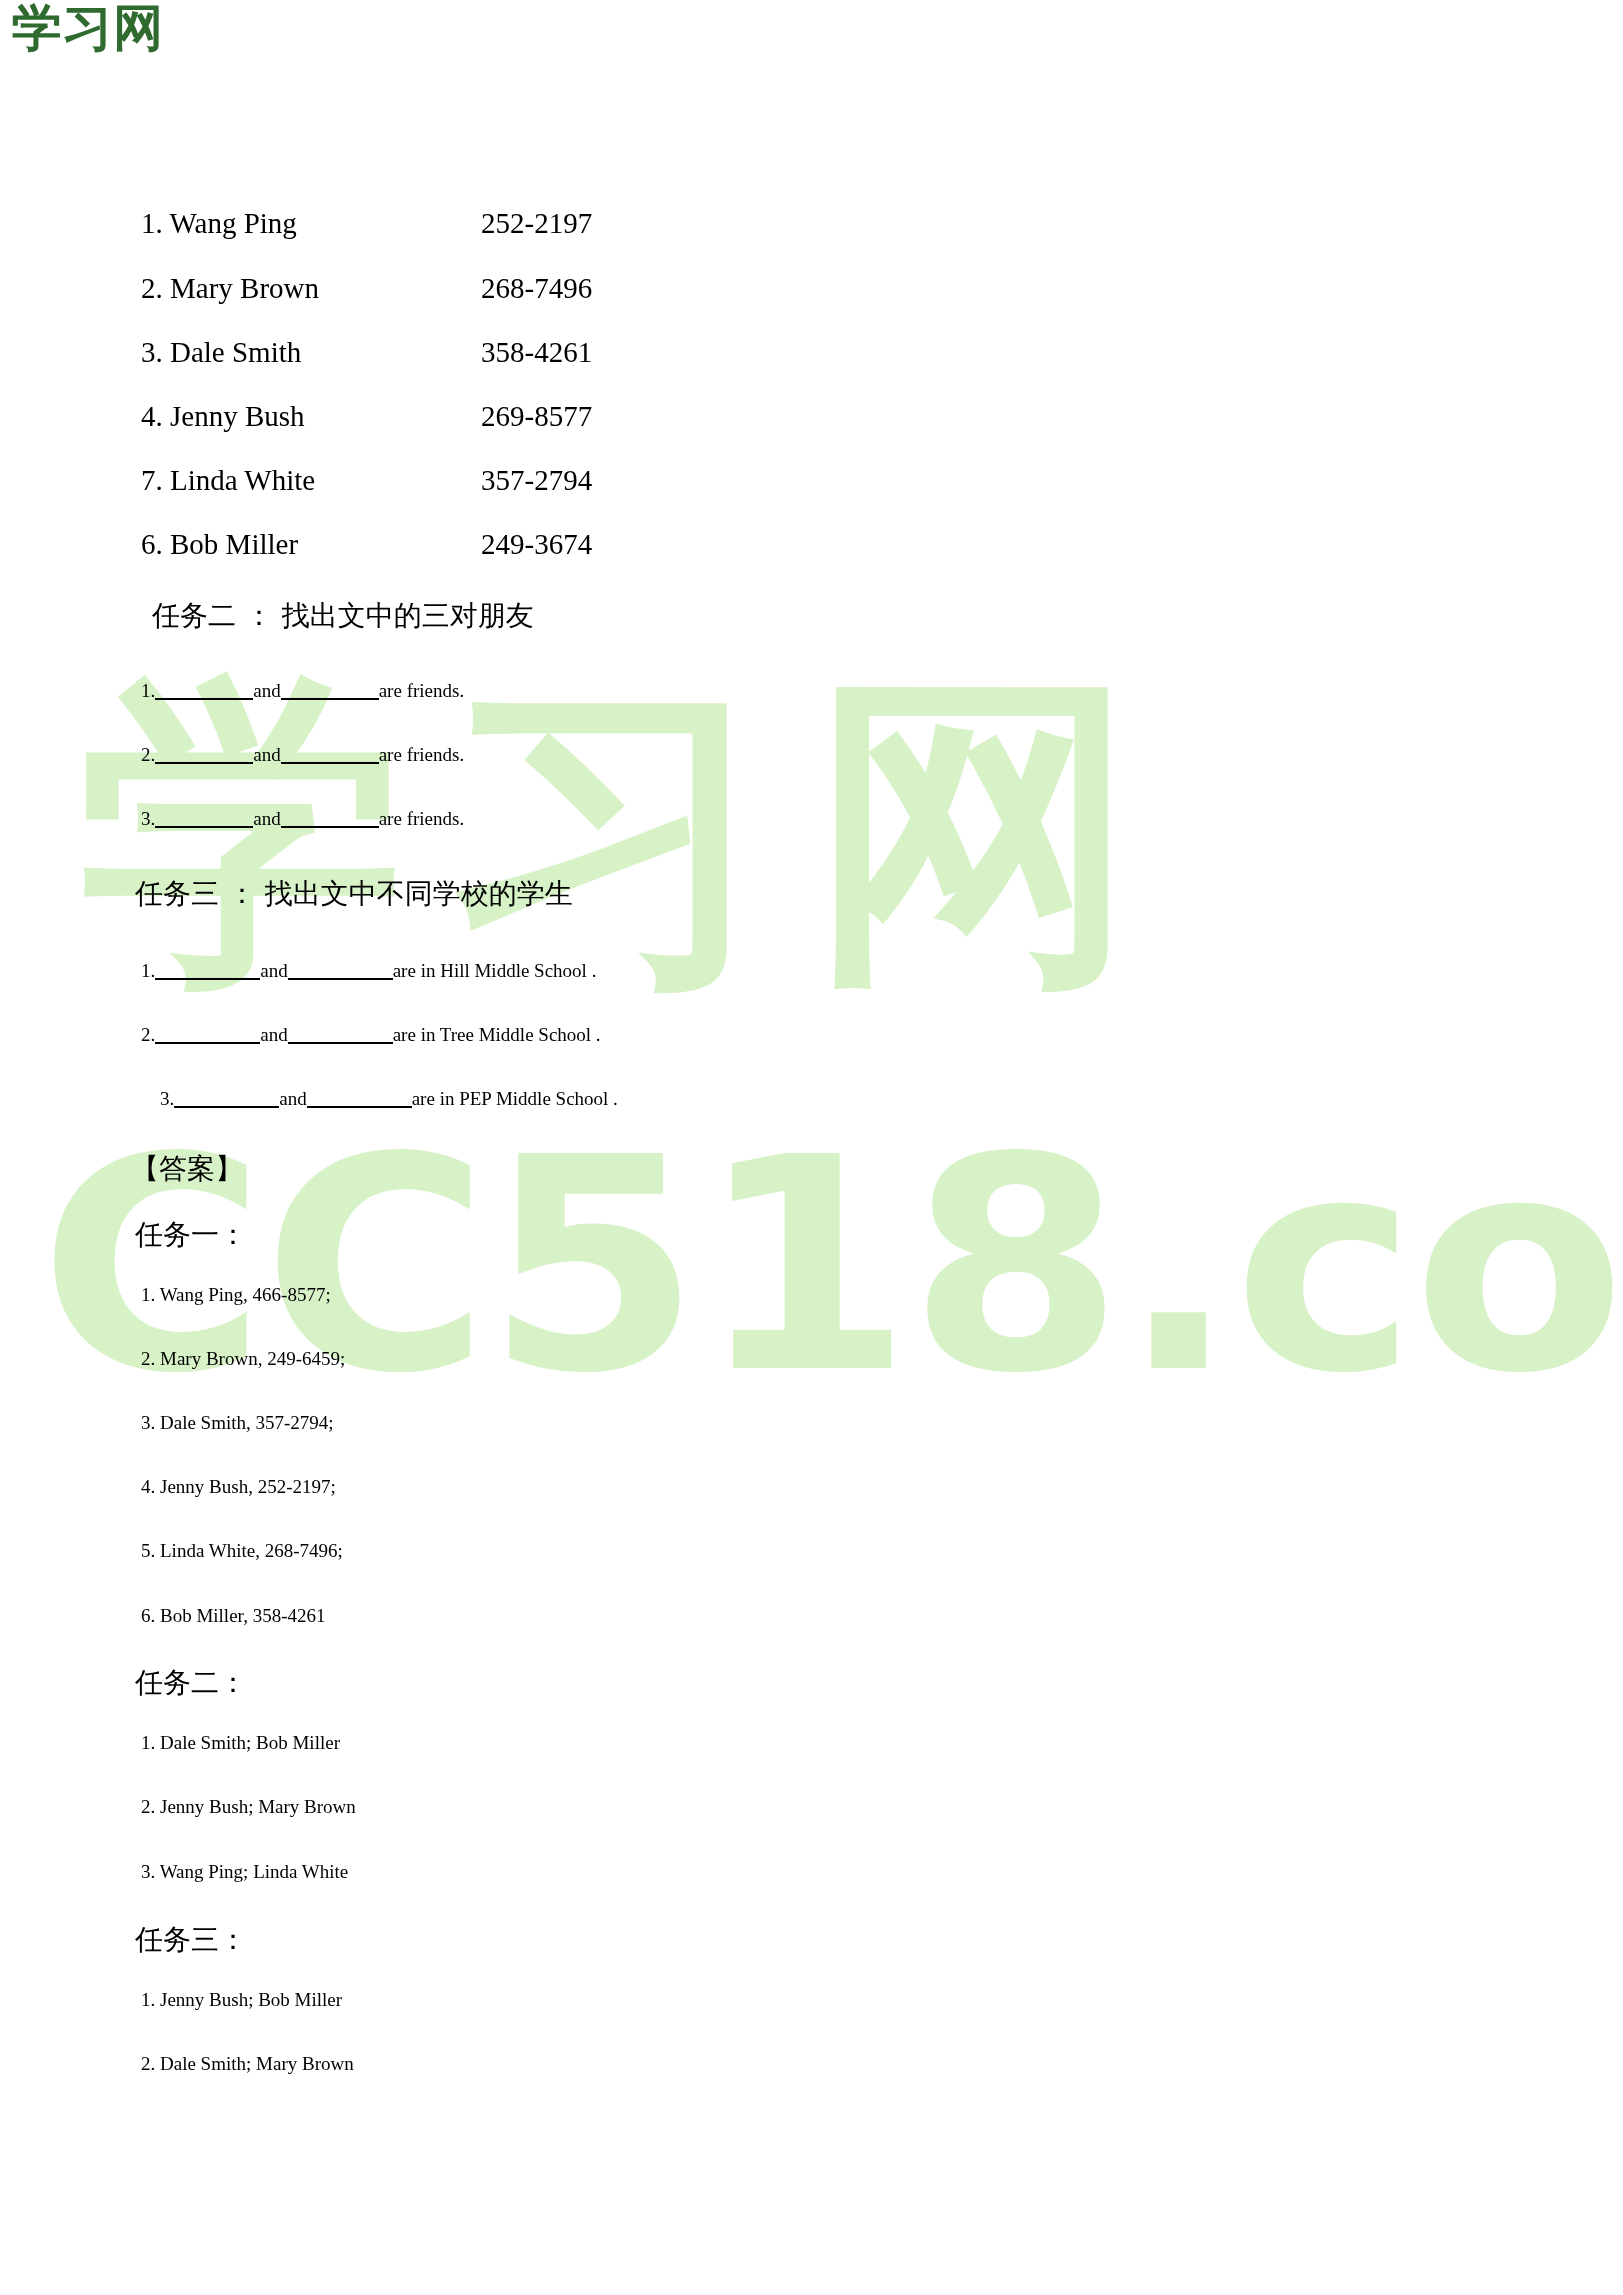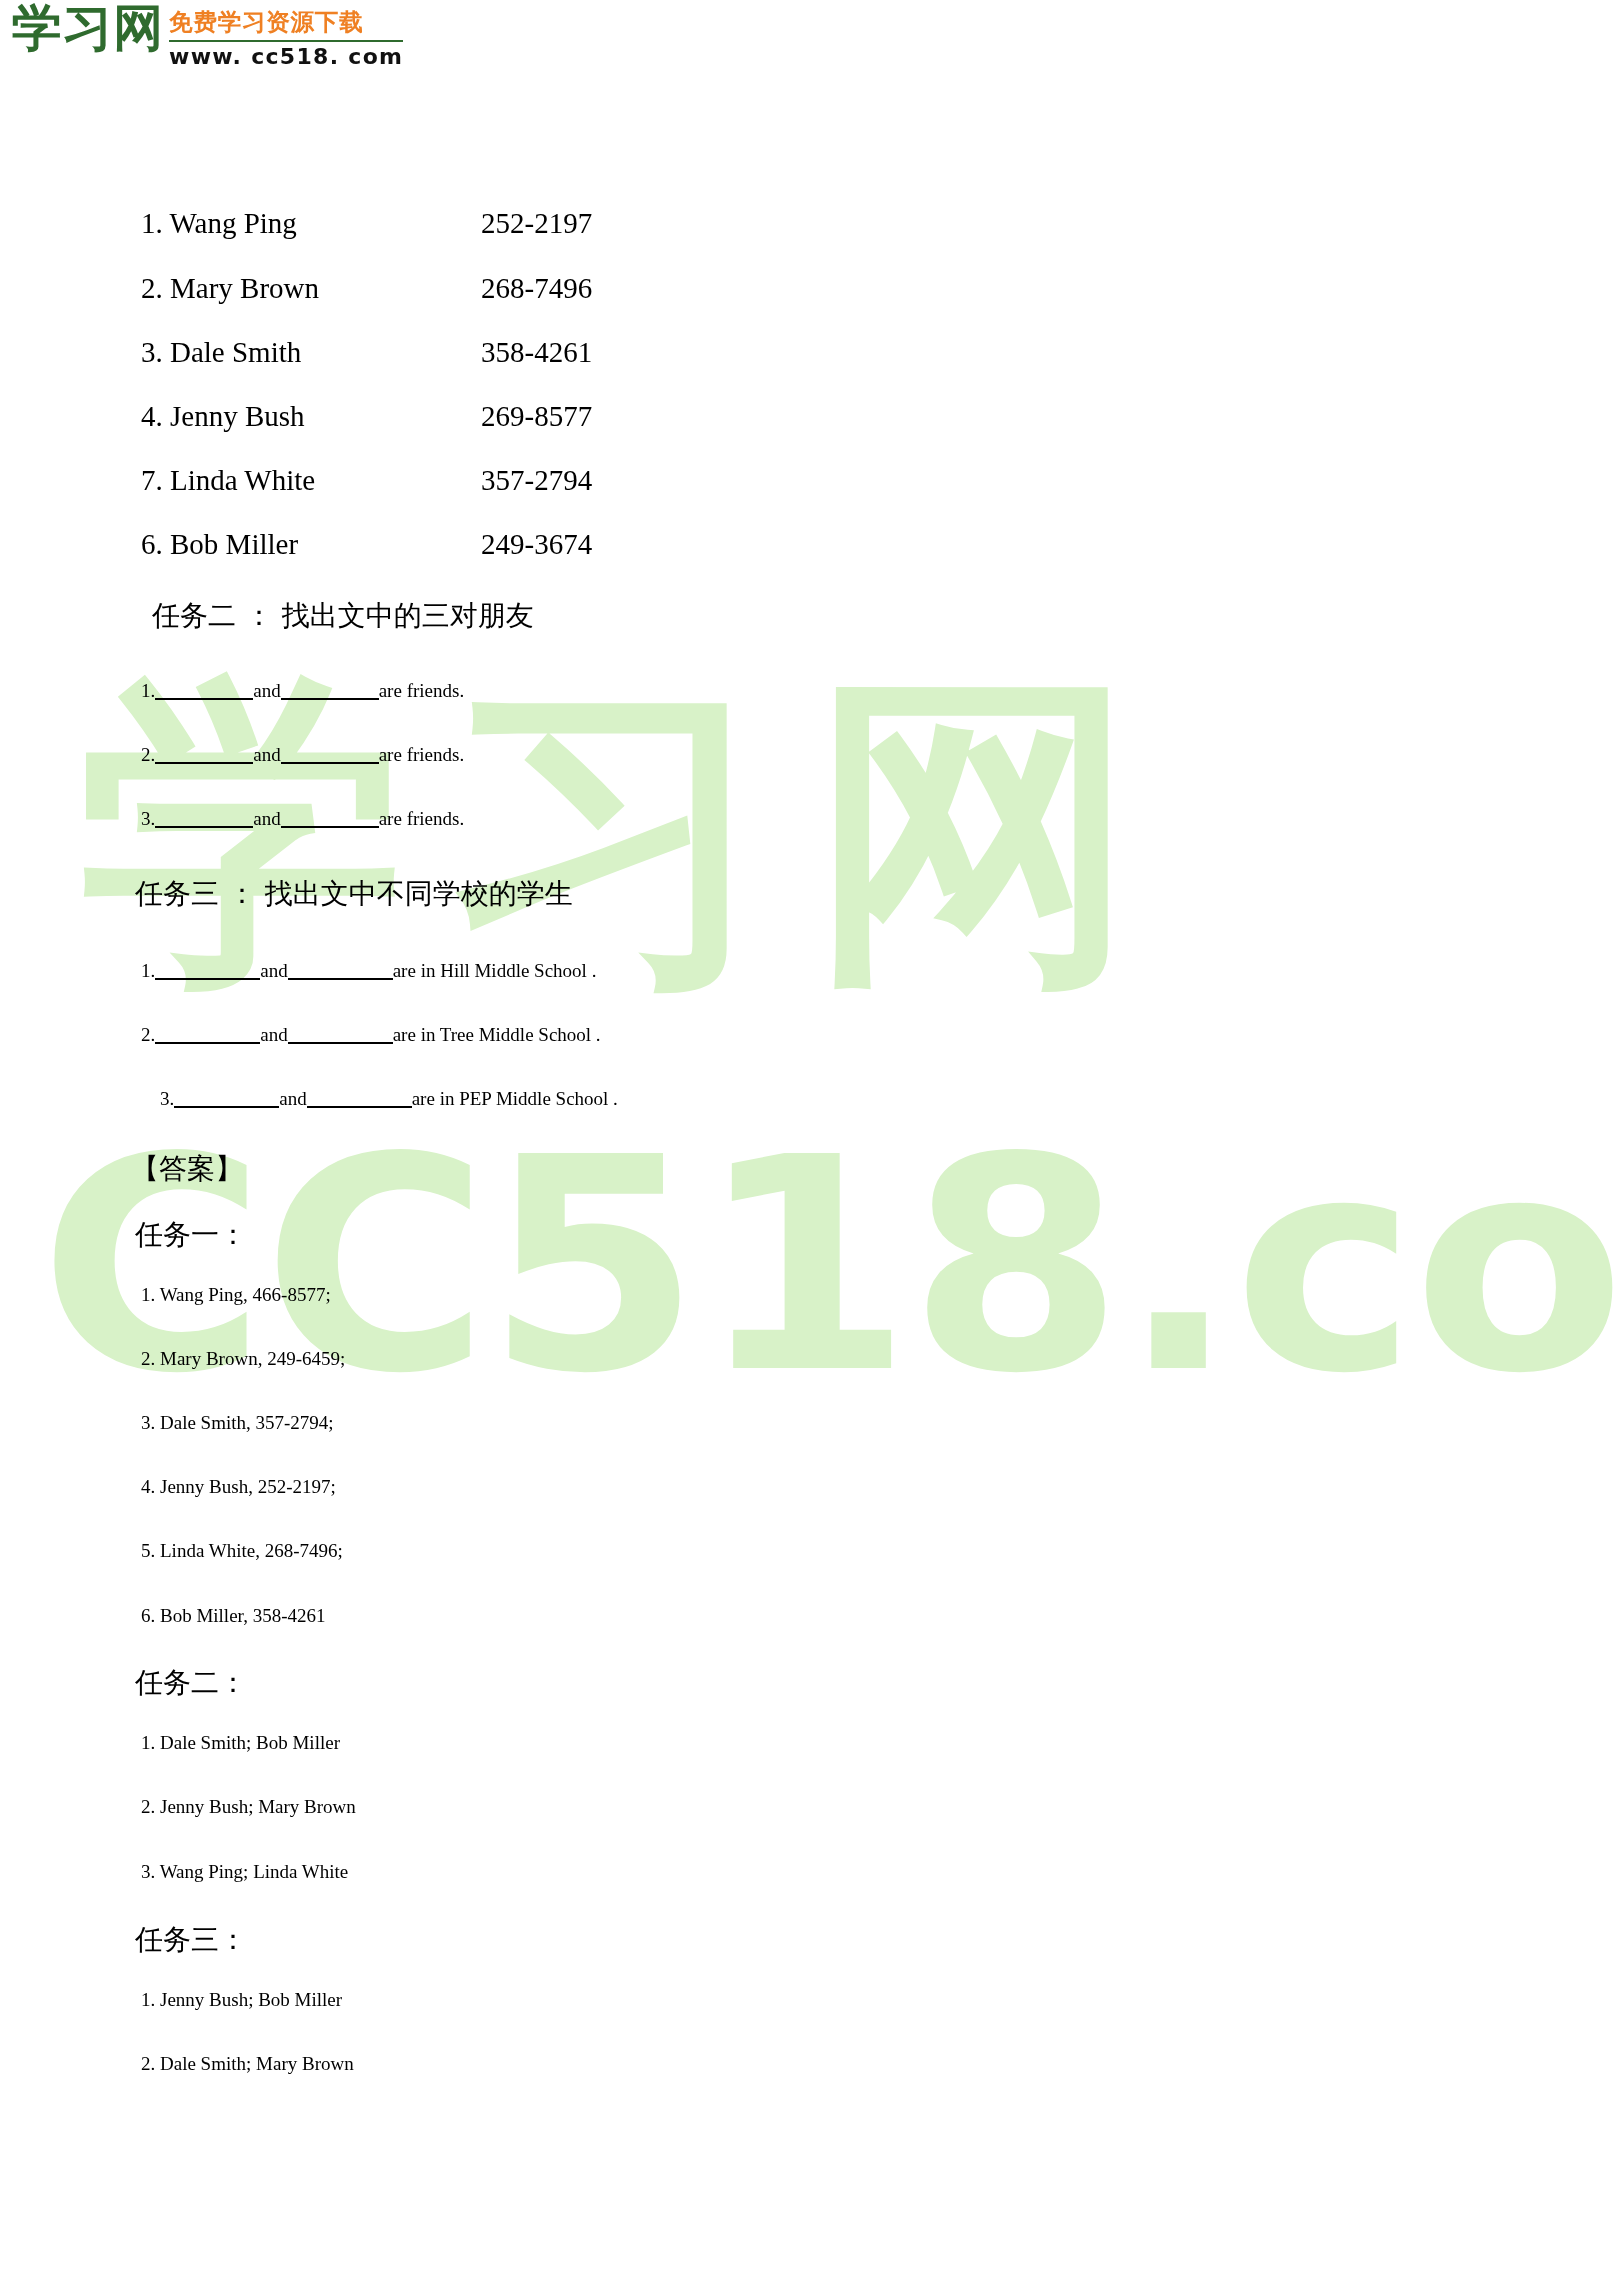--- a/index.html
+++ b/index.html
@@ -146,25 +146,20 @@
 </head>
 <body>
 
 <div class="watermark">
   <div class="wm-top">学习网</div>
   <div class="wm-bottom">CC518.com</div>
 </div>
 
 <div class="header-logo">
   <div class="logo-cn">学习网</div>
-  <div class="logo-right">
-    <div class="logo-tagline">免费学习资源下载</div>
-    <div class="logo-divider"></div>
-    <div class="logo-url">www. cc518. com</div>
-  </div>
 </div>
 
 <div class="content">
 
   <div class="roster-row" style="left:141px; top:209px;">
     <span class="roster-name">1. Wang Ping</span><span class="roster-phone">252-2197</span>
   </div>
   <div class="roster-row" style="left:141px; top:274px;">
     <span class="roster-name">2. Mary Brown</span><span class="roster-phone">268-7496</span>
   </div>

